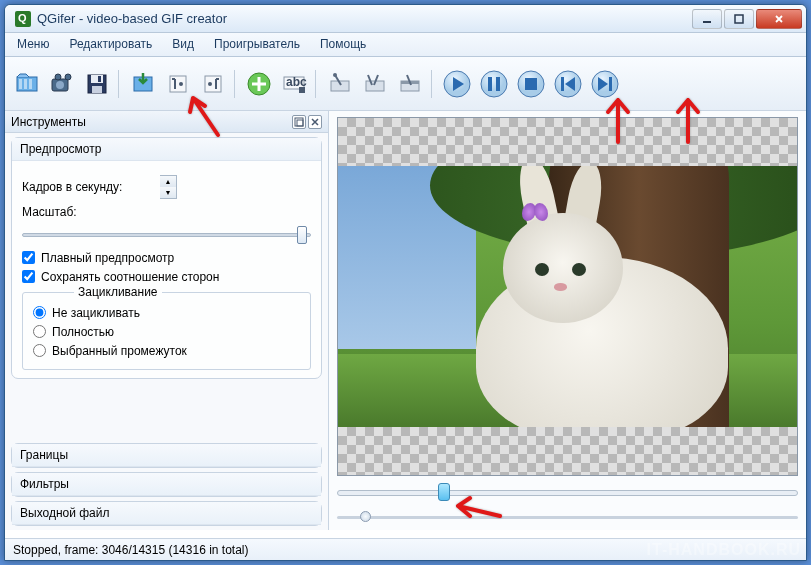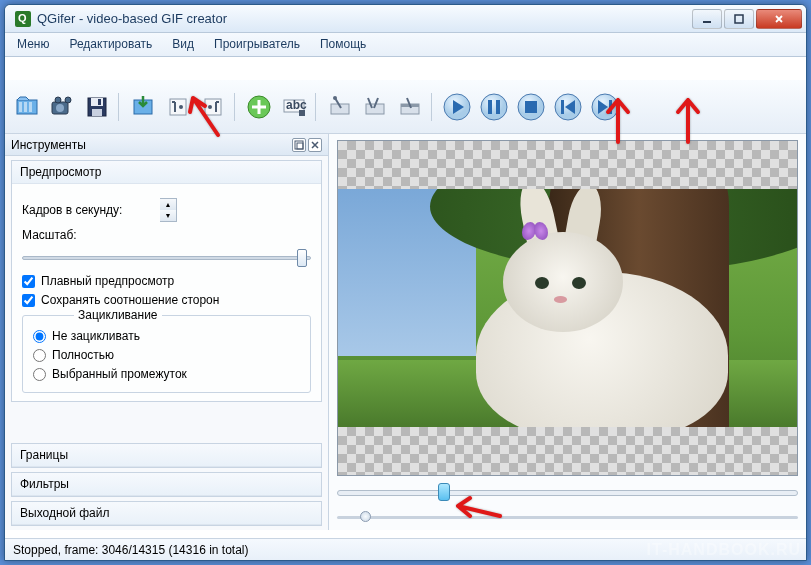--- a/index.html
+++ b/index.html
@@ -14,50 +14,50 @@
 .win-btns { display: flex; gap: 2px; }
 .win-btn { width: 30px; height: 20px; border-radius: 3px; display:flex; align-items:center; justify-content:center; border:1px solid rgba(0,0,0,0.2);}
 .win-btn.min { background: linear-gradient(#f2f7fc,#cfe0f2);}
 .win-btn.max { background: linear-gradient(#f2f7fc,#cfe0f2);}
 .win-btn.close { width: 46px; background: linear-gradient(#e98a7a,#c83a22); }
 .win-btn svg { width: 12px; height: 12px; }
 
 .menubar { height: 24px; background: linear-gradient(#f5f9fe,#e8f0f9); display: flex; align-items: stretch; border-bottom: 1px solid #b8c8da; padding: 0 2px; }
 .menubar .item { padding: 4px 10px; color: #1b3a5f; cursor: default; }
 
-.toolbar { height: 54px; background: linear-gradient(#f9fcff,#e6eef7); display: flex; align-items: center; padding: 2px 6px; border-bottom: 1px solid #c8d4e2; gap: 3px; margin-top: 23px; }
+.toolbar { height: 54px; background: linear-gradient(#f9fcff,#e6eef7); display: flex; align-items: center; padding: 2px 6px; border-bottom: 1px solid #c8d4e2; gap: 3px; }
 .tb-btn { width: 32px; height: 32px; border: 1px solid transparent; border-radius: 3px; display:flex; align-items:center; justify-content:center; cursor:default; }
 .tb-sep { width: 4px; height: 28px; border-left: 1px solid #c0cddb; margin: 0 2px; }
 .tb-btn .ico { width: 26px; height: 26px; }
 .play-btn { width: 34px; height: 34px; }
 .play-btn .circ { width: 30px; height: 30px; }
 
 .content { flex: 1; display: flex; min-height: 0; }
 
 .left-panel { width: 324px; border-right: 1px solid #c8d4e2; display: flex; flex-direction: column; background: #f7f9fc; }
 .panel-header { height: 22px; background: linear-gradient(#f0f5fb,#dde8f4); border-bottom: 1px solid #c8d4e2; display: flex; align-items: center; padding: 0 6px; font-size: 12px; }
 .panel-header .sp { flex:1; }
 .panel-header .hbtn { width:14px; height:14px; margin-left:2px; display:flex; align-items:center; justify-content:center; border:1px solid #8a9aac; border-radius:2px; background:#fff;}
 
-.section { border: 1px solid #c8d4e2; margin: 4px 6px 0 6px; border-radius: 0; background: #fdfefe; }
+.section { border: 1px solid #c8d4e2; margin: 4px 6px 0 6px; border-radius: 7px; background: #fdfefe; }
 .section-head { padding: 4px 8px; background: linear-gradient(#f6f9fd,#e9f1f9); border-bottom: 1px solid #dce5ef; cursor:default; }
 .section-body { padding: 8px 10px; }
 
 .row { display: flex; align-items: center; margin: 6px 0; gap: 8px; }
 .row label { font-size: 12px; }
 input[type=text].spin { width: 120px; height: 22px; border: 1px solid #a9b8c8; padding: 2px 4px; font-size:12px; }
 .spin-wrap { display:flex; }
 .spin-btns { display:flex; flex-direction:column; border:1px solid #a9b8c8; border-left:none; }
 .spin-btns button { width:16px; height:11px; font-size:7px; line-height:7px; border:none; background:linear-gradient(#f5f8fb,#dfe8f1);}
 
 .hslider { width: 100%; height: 20px; display:flex; align-items:center; position:relative; }
 .hslider .track { height:4px; background:#d0dae5; border:1px solid #a9b8c8; border-radius:2px; flex:1; }
 .hslider .thumb { width:10px; height:18px; background:linear-gradient(#fff,#dce8f4); border:1px solid #6f8aa8; border-radius:2px; position:absolute; }
 
-.check-row, .radio-row { display:flex; align-items:flex-end; gap:6px; margin: 5px 0; }
+.check-row, .radio-row { display:flex; align-items:flex-start; gap:6px; margin: 5px 0; }
 .check-row input, .radio-row input { width:13px; height:13px; }
 
 .group { border: 1px solid #c8d4e2; border-radius: 3px; margin-top: 8px; padding: 8px 10px 6px 10px; position: relative; }
 .group-title { position:absolute; top:-8px; left:8px; background:#fdfefe; padding: 0 4px; font-size:12px;margin-left:43px; }
 
 .left-fill { flex:1; }
 .sections-bottom { margin-bottom: 4px; }
 
 .right-panel { flex:1; display:flex; flex-direction:column; padding: 6px 8px 4px 8px; background:#fafcfe; min-width:0; }
 .video-area { flex:1; border:1px solid #8a98a8; background:#555; position:relative; display:flex; flex-direction:column; }

